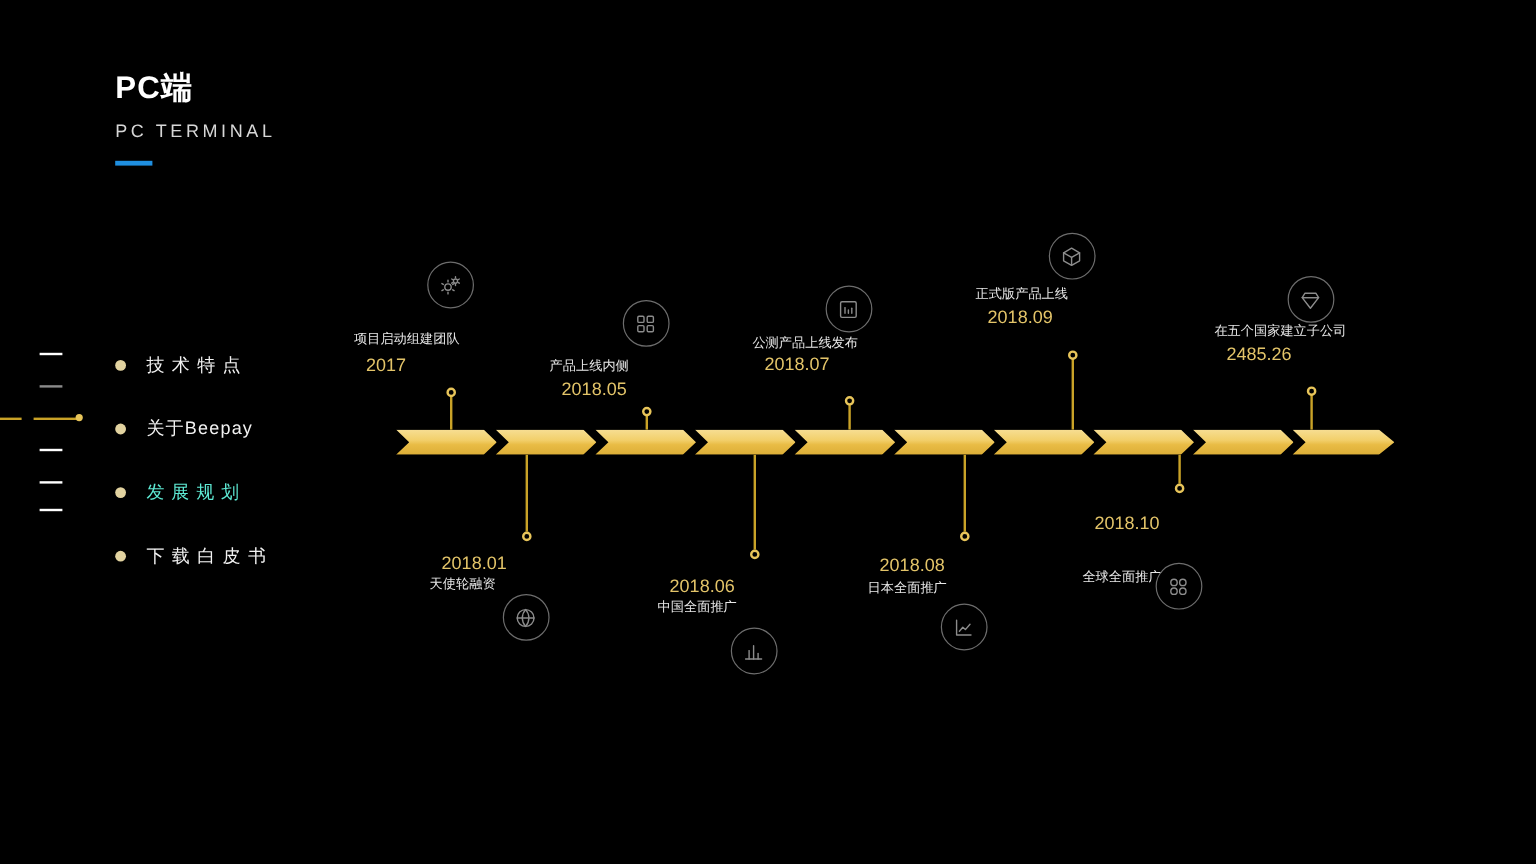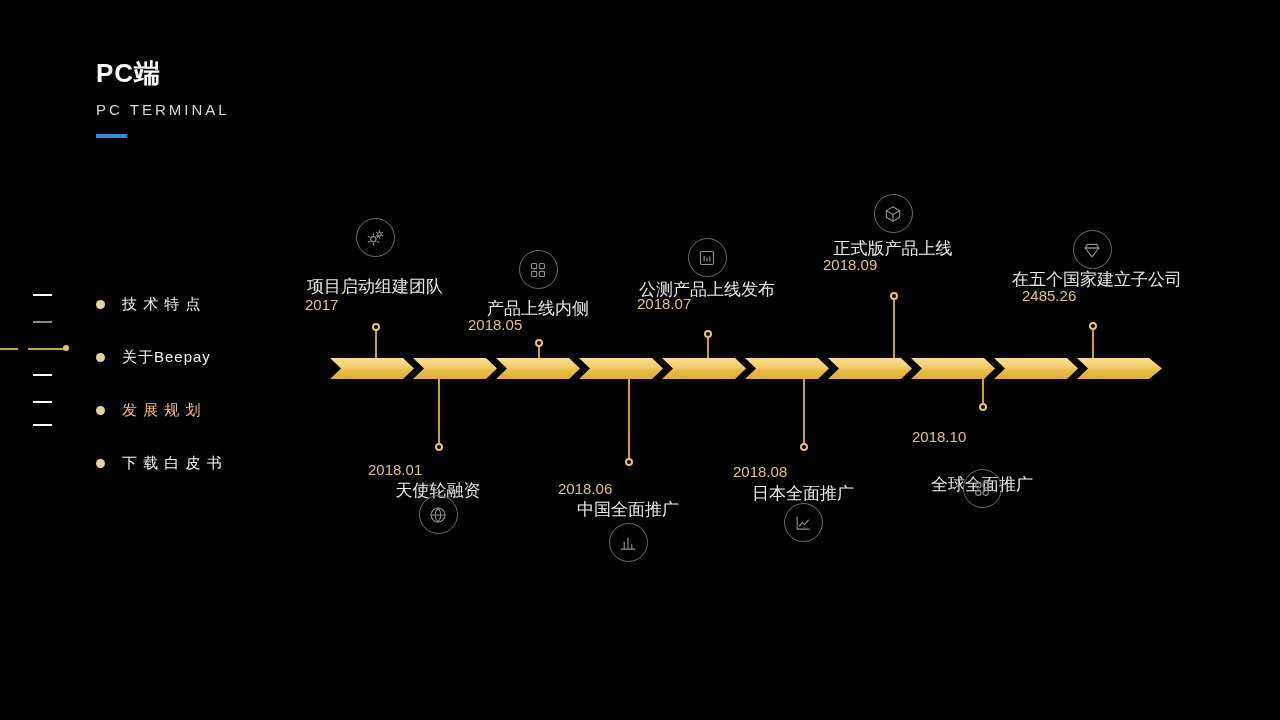--- a/index.html
+++ b/index.html
@@ -14,21 +14,21 @@
   .hdr{position:absolute;left:96px;top:60px;}
   .hdr-zh{font-size:26px;font-weight:bold;color:#fff;letter-spacing:1px;line-height:1;}
   .hdr-en{font-size:15px;color:#d7d7d7;letter-spacing:3px;margin-top:16px;line-height:1;}
   .hdr-rule{width:31px;height:4px;margin-top:17px;}
 
   
   .nav{position:absolute;left:96px;top:278px;}
   .nav-item{display:flex;align-items:center;height:53px;}
   .nav-dot{width:9px;height:9px;border-radius:50%;background:#e2d3a0;flex:0 0 auto;}
   .nav-label{margin-left:17px;font-size:15px;color:#f2f2f2;letter-spacing:1px;white-space:nowrap;}
-  .nav-item.active .nav-label{color:#fdba74;}
+  .nav-item.active .nav-label{color:#5eead4;font-family:Liberation Serif, serif;}
 
   
   .dash{position:absolute;width:19px;height:2px;background:#ffffff;}
   .dash.dim{background:#8a8a8a;}
   .scroll-line-a{position:absolute;left:0;top:348px;width:18px;height:1.5px;background:#c9a227;}
   .scroll-line-b{position:absolute;left:28px;top:348px;width:36px;height:1.5px;background:#c9a227;}
   .scroll-knob{position:absolute;left:63px;top:345px;width:6px;height:6px;border-radius:50%;background:#e8c55a;}
 
   
   .ribbon{position:absolute;left:330px;top:358px;width:830px;height:21px;}
@@ -42,21 +42,21 @@
   
   .ms{position:absolute;}
   .stem{position:absolute;width:1.5px;background:#c9a227;left:0;}
   .ringdot{position:absolute;width:8px;height:8px;border-radius:50%;
            border:2px solid #e8c55a;background:#000;box-sizing:border-box;left:-3.25px;}
   .ico{position:absolute;width:39px;height:39px;border-radius:50%;
        border:1px solid #6d6d6d;box-sizing:border-box;
        display:flex;align-items:center;justify-content:center;}
   .ico svg{display:block;}
   .lbl-date{position:absolute;font-size:15px;color:#e3c469;white-space:nowrap;text-align:left;line-height:1;}
-  .lbl-desc{position:absolute;font-size:17px;color:#e8e8e8;white-space:nowrap;text-align:center;line-height:1;}
+  .lbl-desc{position:absolute;font-size:11px;color:#e8e8e8;white-space:nowrap;line-height:1;}
 </style>
 </head>
 <body>
 
 <div class="stage">
 
   <div class="hdr">
     <div class="hdr-zh">PC端</div>
     <div class="hdr-en">PC TERMINAL</div>
     <div class="hdr-rule" style="background: rgb(31, 143, 224);"></div>

